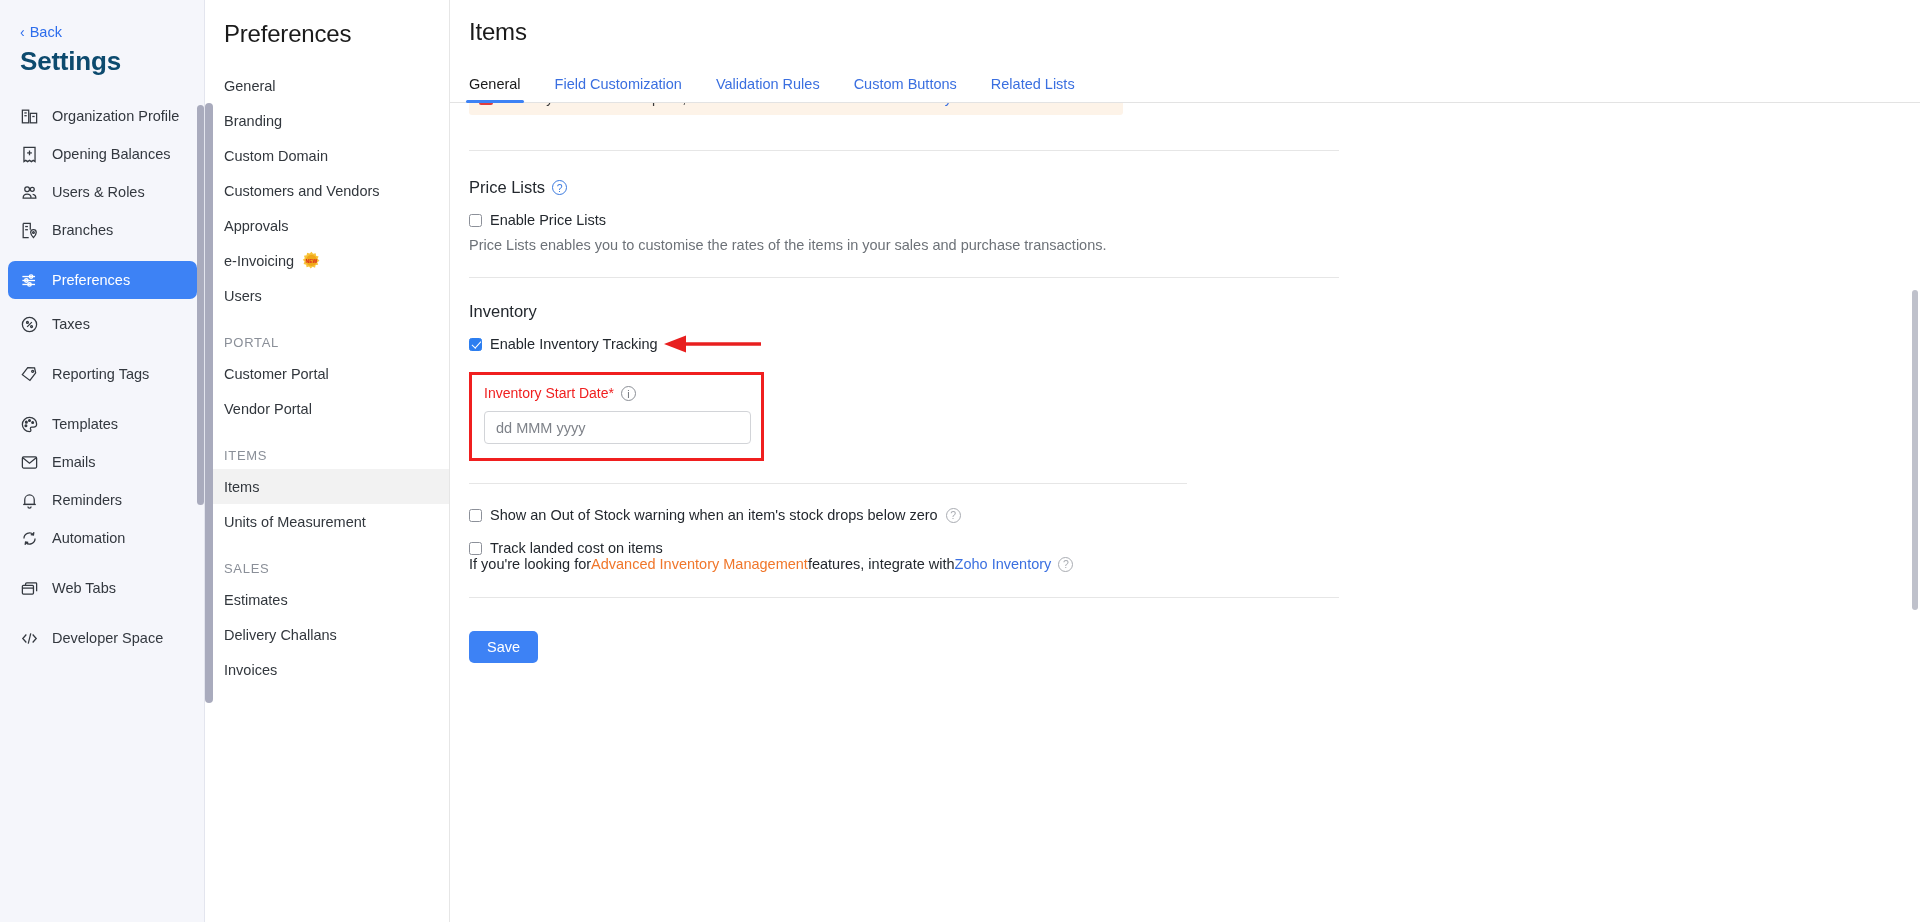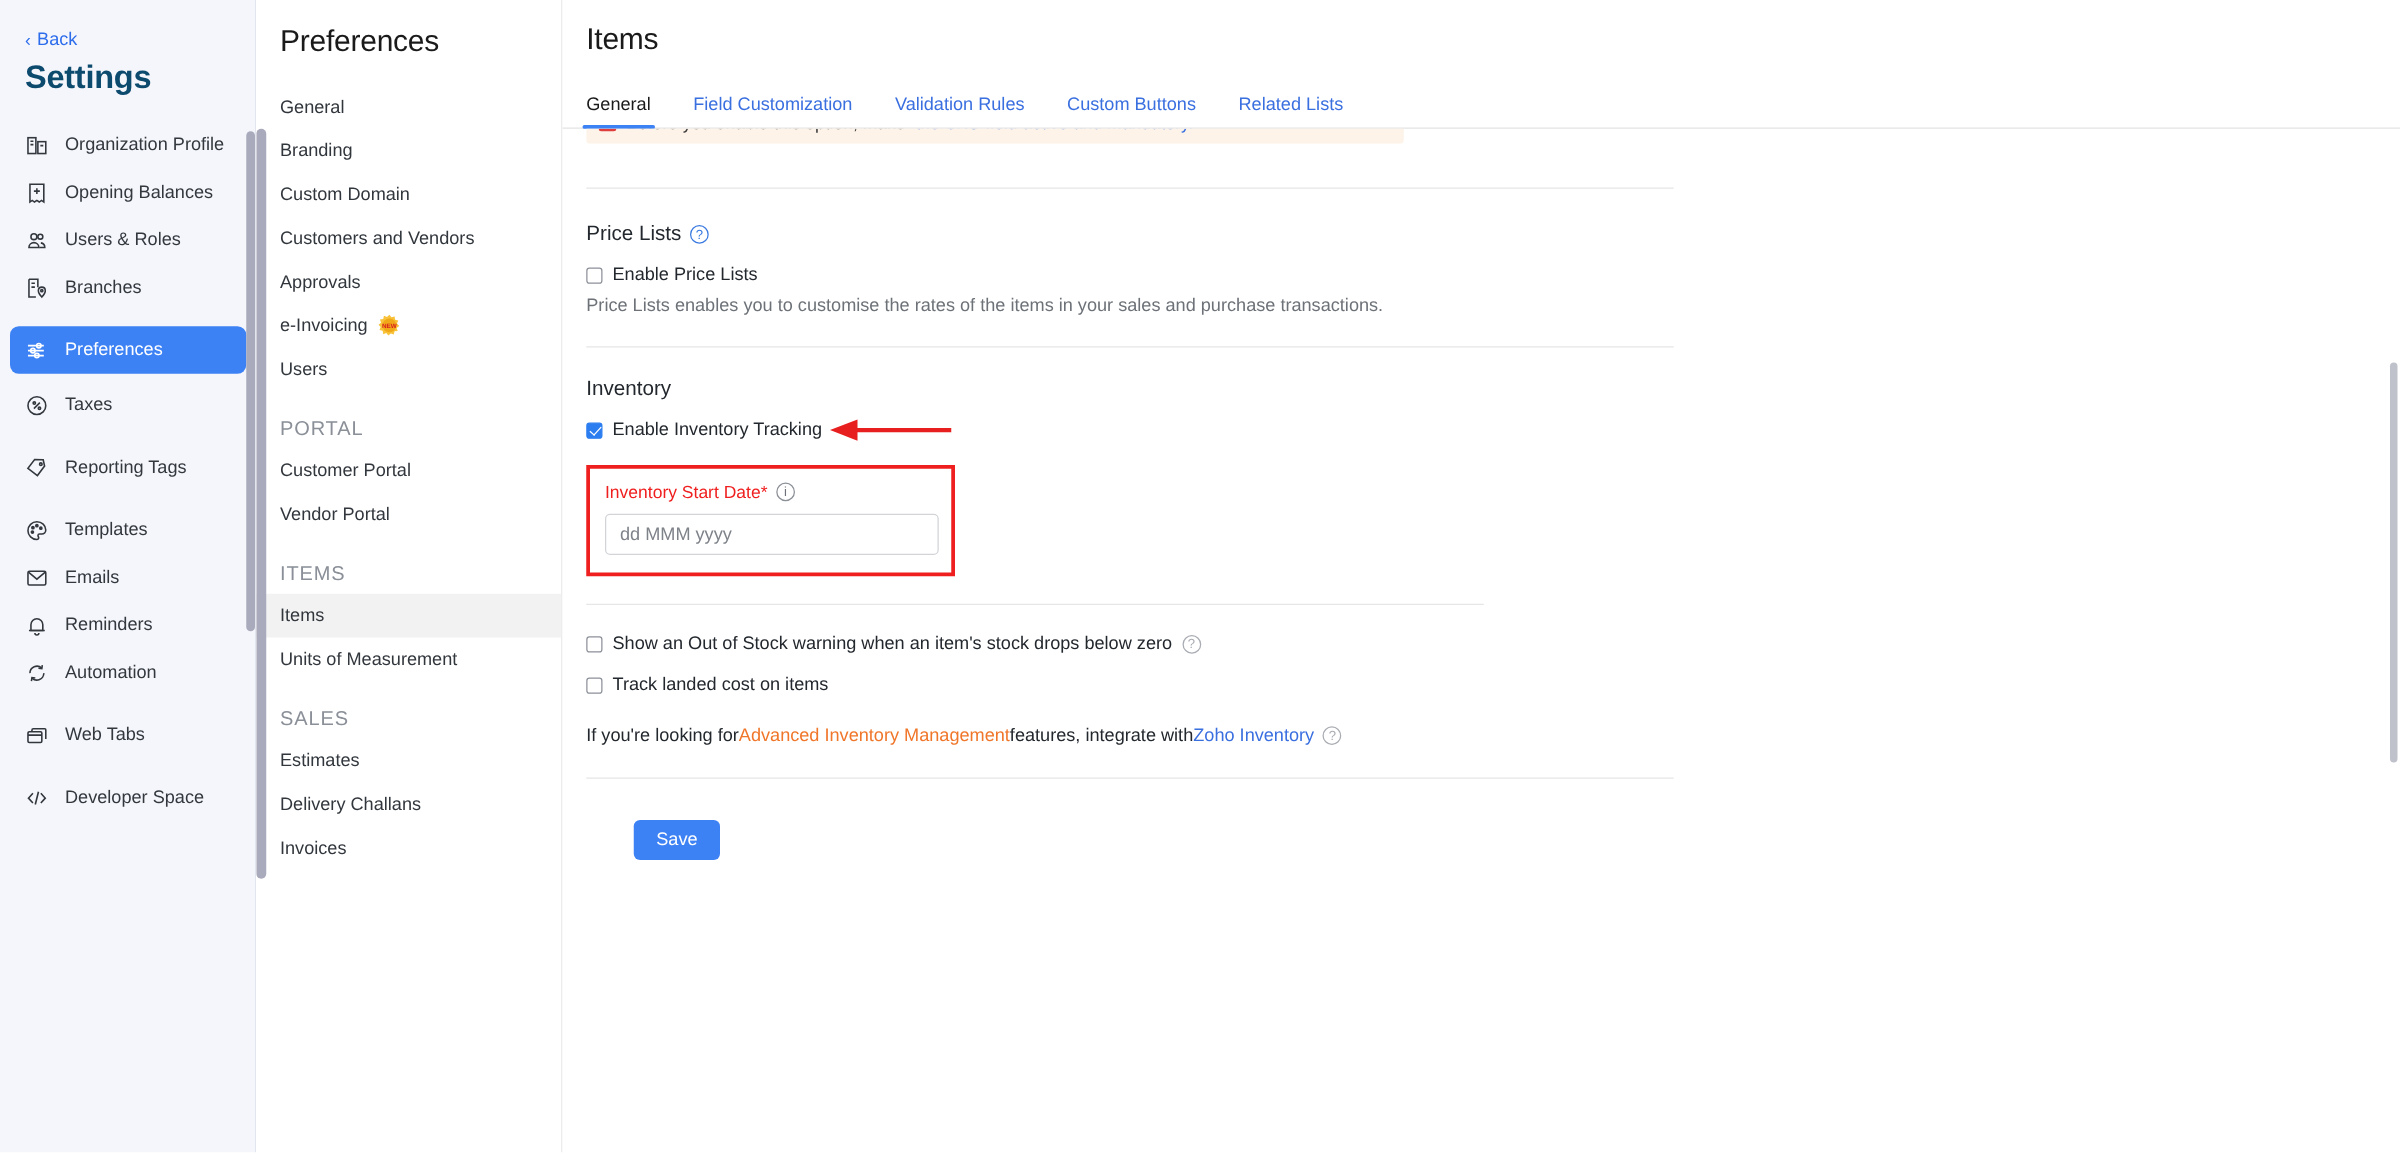--- a/index.html
+++ b/index.html
@@ -66,21 +66,21 @@
     padding: 20px 0 0 19px; letter-spacing: -0.2px;
   }
   .pref-list { padding-top: 20px; }
   .pref-item {
     display: flex; align-items: center; gap: 8px;
     height: 35px; padding: 0 19px;
     font-size: 14.5px; color: #32373d; cursor: pointer;
   }
   .pref-item.selected { background: #f2f2f2; font-weight: 500; }
   .pref-group {
-    font-size: 16px; color: #8a8f98; letter-spacing: 0.7px;
+    font-size: 13px; color: #8a8f98; letter-spacing: 0.7px;
     padding: 22px 19px 6px 19px; text-transform: uppercase;
   }
   .badge-new {
     display: inline-block; width: 19px; height: 19px;
     position: relative;
   }
   .badge-new svg { width: 19px; height: 19px; display: block; }
   .sb2 {
     position: absolute; left: 0px; top: 103px;
     width: 8px; height: 600px; border-radius: 4px;
@@ -531,31 +531,31 @@
           <span>Show an Out of Stock warning when an item's stock drops below zero</span>
           <span class="qmark grey">?</span>
         </div>
 
 
         <div class="chk-row" style="margin-top:17px;">
           <span class="cb"></span>
           <span>Track landed cost on items</span>
         </div>
 
-        <div style="margin-top:25px; font-size:14.5px; display:flex; gap:0px;">
+        <div style="font-size:14.5px; display:flex; align-items:center; gap:0px;">
           <span>If you're looking for </span>
           <span class="link-orange">Advanced Inventory Management</span>
           <span> features, integrate with </span>
           <span class="link-blue">Zoho Inventory</span>
           <span class="qmark grey" style="margin-left:7px;">?</span>
         </div>
 
         <div class="hr" style="margin-top:25px;"></div>
 
-        <button class="save-btn" style="margin-top:33px;margin-left:38px;">Save</button>
+        <button class="save-btn" style="margin-top:33px;">Save</button>
 
       </div>
     </div>
 
     <div class="sb3"></div>
   </div>
 
 </div>
 
 </body></html>

